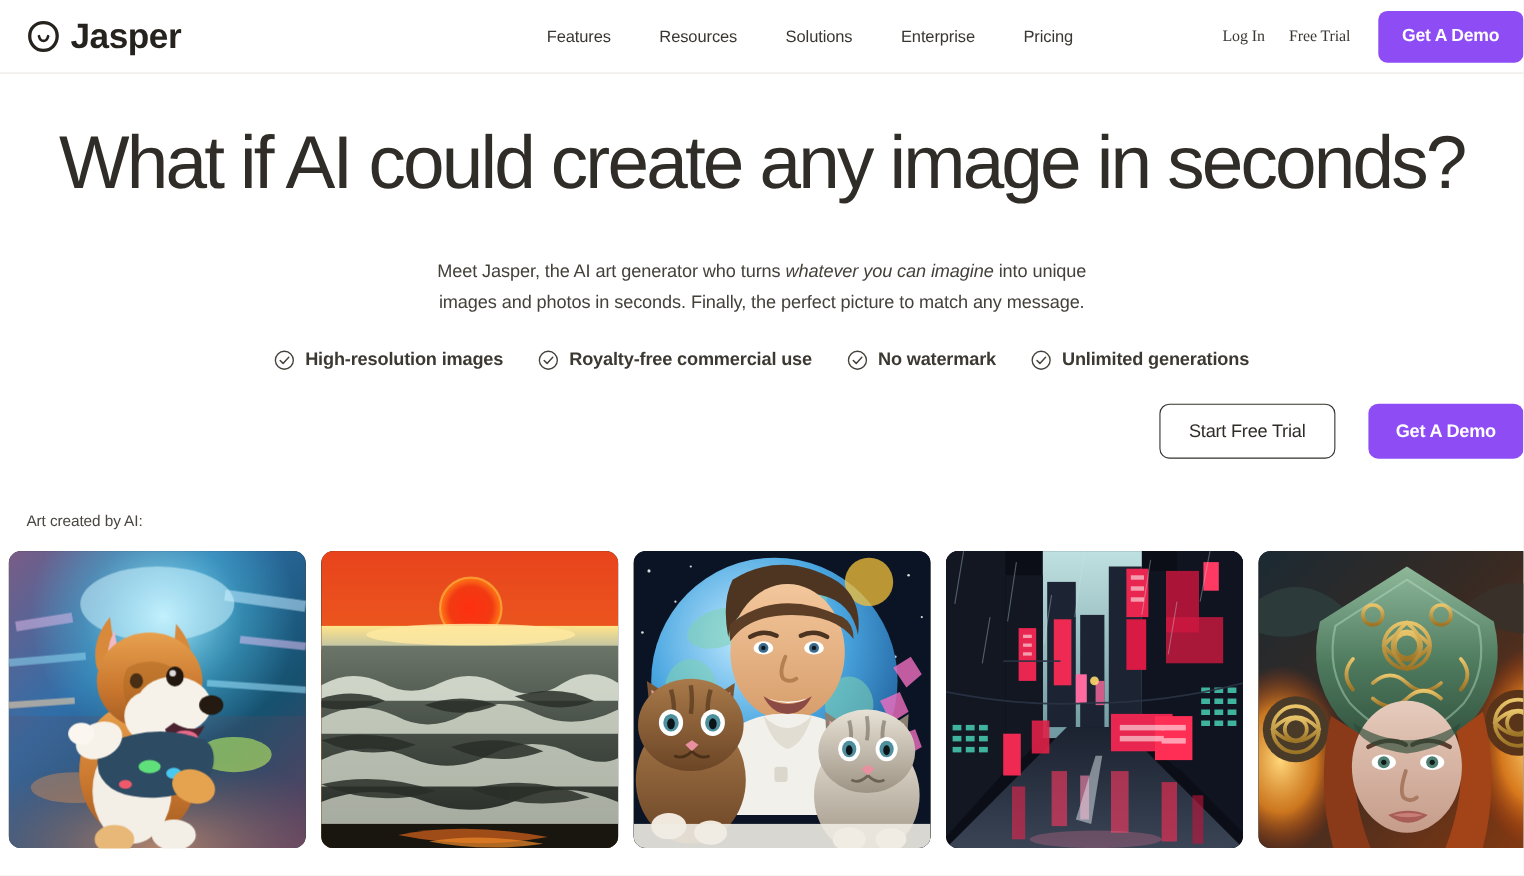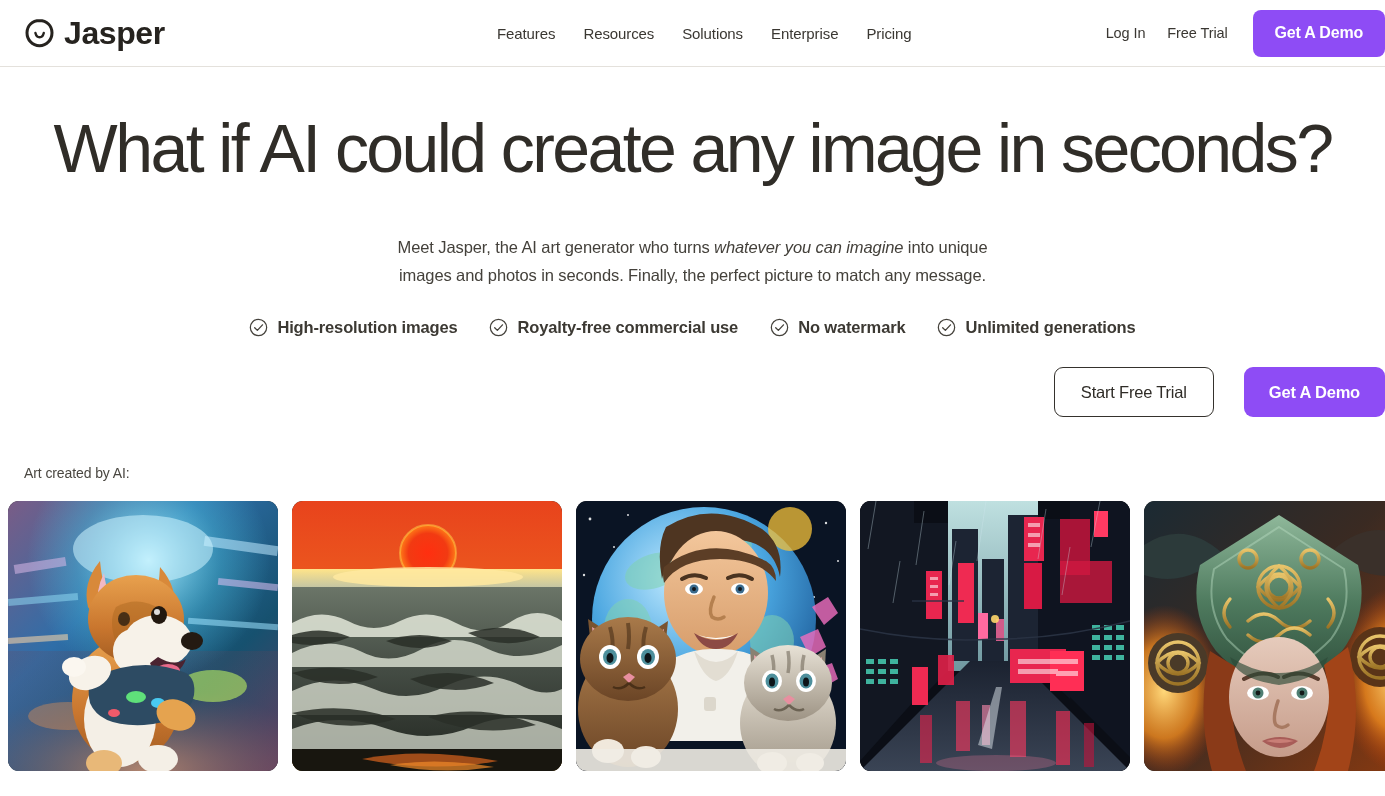--- a/index.html
+++ b/index.html
@@ -47,21 +47,21 @@
     line-height: 1;
   }
 
   .main-nav {
     position: absolute;
     left: 497px;
     top: 0;
     height: 67px;
     display: flex;
     align-items: center;
-    gap: 0;
+    gap: 16px;
   }
   .nav-link {
     font-size: 15px;
     color: #3A3732;
     padding: 0 14px;
     cursor: pointer;
     white-space: nowrap;
     letter-spacing: -0.1px;
   }
   .nav-link:first-child { padding-left: 0; }
@@ -74,20 +74,21 @@
     padding-right: 0;
     height: 100%;
   }
   .header-link {
     font-size: 14.5px;
     color: #3A3732;
     padding: 0 11px;
     cursor: pointer;
     white-space: nowrap;
     letter-spacing: -0.1px;
+    font-family: Liberation Serif, serif;
   }
   .btn-demo-header {
     margin-left: 14px;
     background: #8E4CF5;
     color: #FFFFFF;
     border: none;
     border-radius: 8px;
     font-family: inherit;
     font-size: 16px;
     font-weight: 700;

